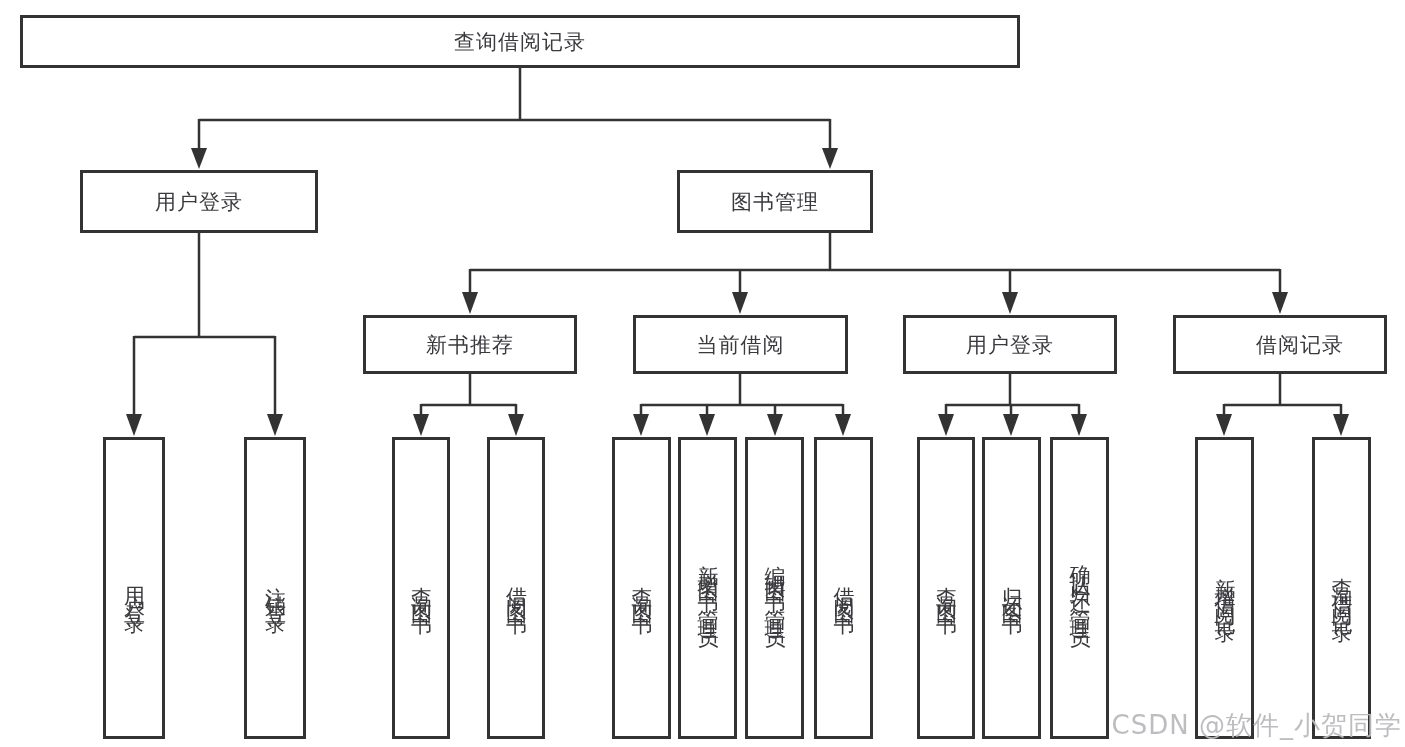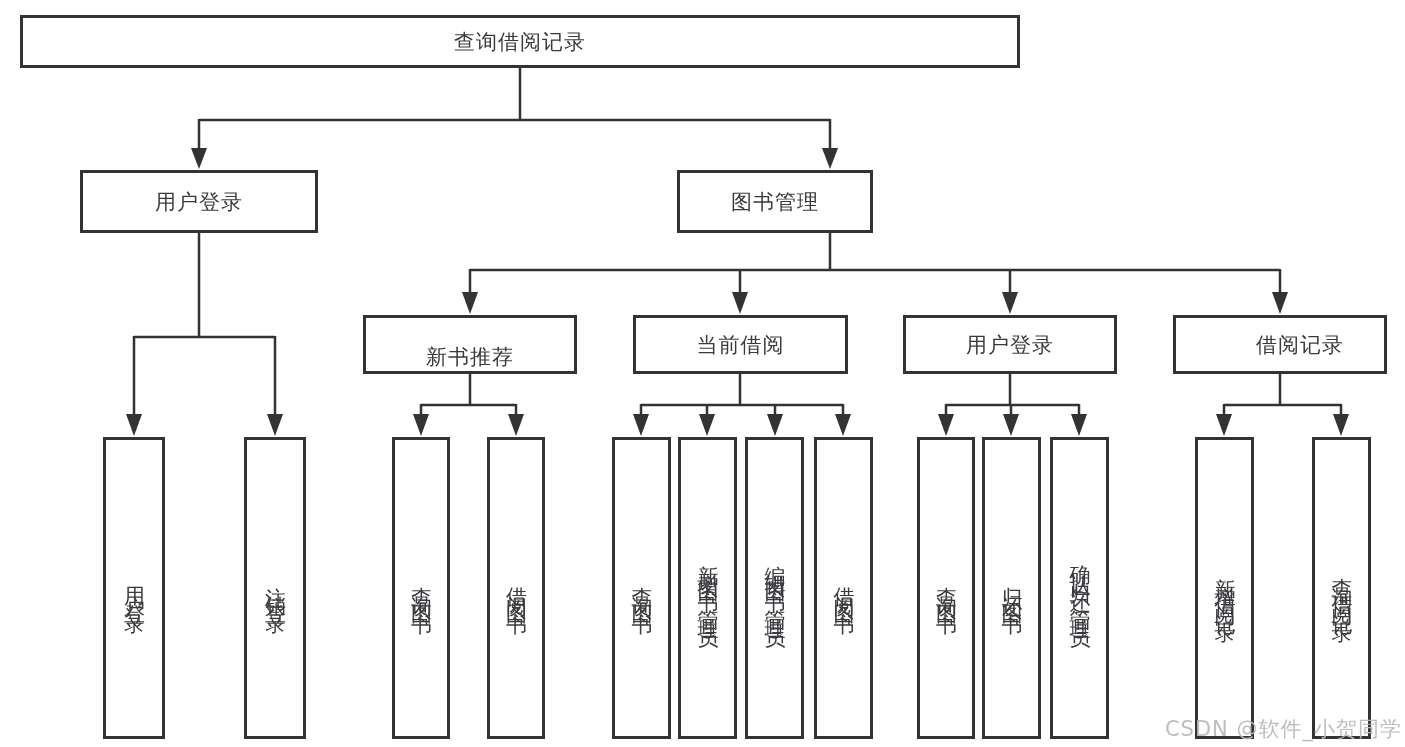--- a/index.html
+++ b/index.html
@@ -29,21 +29,21 @@
     writing-mode: vertical-rl;
     text-orientation: mixed;
     font-size: 21px;
     letter-spacing: 9px;
     line-height: 1.1;
   }
   .watermark {
     position: absolute;
     right: 3px;
     bottom: 4px;
-    font-size: 21px;
+    font-size: 26px;
     color: rgba(185, 185, 190, 0.95);
     letter-spacing: 1px;
     z-index: 10;
     white-space: nowrap;
   }
 </style>
 </head>
 <body>
 
 <div class="canvas">
@@ -95,21 +95,21 @@
     <span class="h-label">查询借阅记录</span>
   </div>
 
   <div class="node" style="left:80px; top:170px; width:238px; height:63px;">
     <span class="h-label">用户登录</span>
   </div>
   <div class="node" style="left:677px; top:170px; width:196px; height:63px;">
     <span class="h-label">图书管理</span>
   </div>
 
-  <div class="node" style="left:363px; top:315px; width:214px; height:59px;align-items:flex-end;">
+  <div class="node" style="left:363px; top:315px; width:214px; height:59px;">
     <span class="h-label">新书推荐</span>
   </div>
   <div class="node" style="left:633px; top:315px; width:215px; height:59px;">
     <span class="h-label">当前借阅</span>
   </div>
   <div class="node" style="left:903px; top:315px; width:214px; height:59px;">
     <span class="h-label">用户登录</span>
   </div>
   <div class="node" style="left:1173px; top:315px; width:214px; height:59px;padding-left:40px;">
     <span class="h-label">借阅记录</span>

